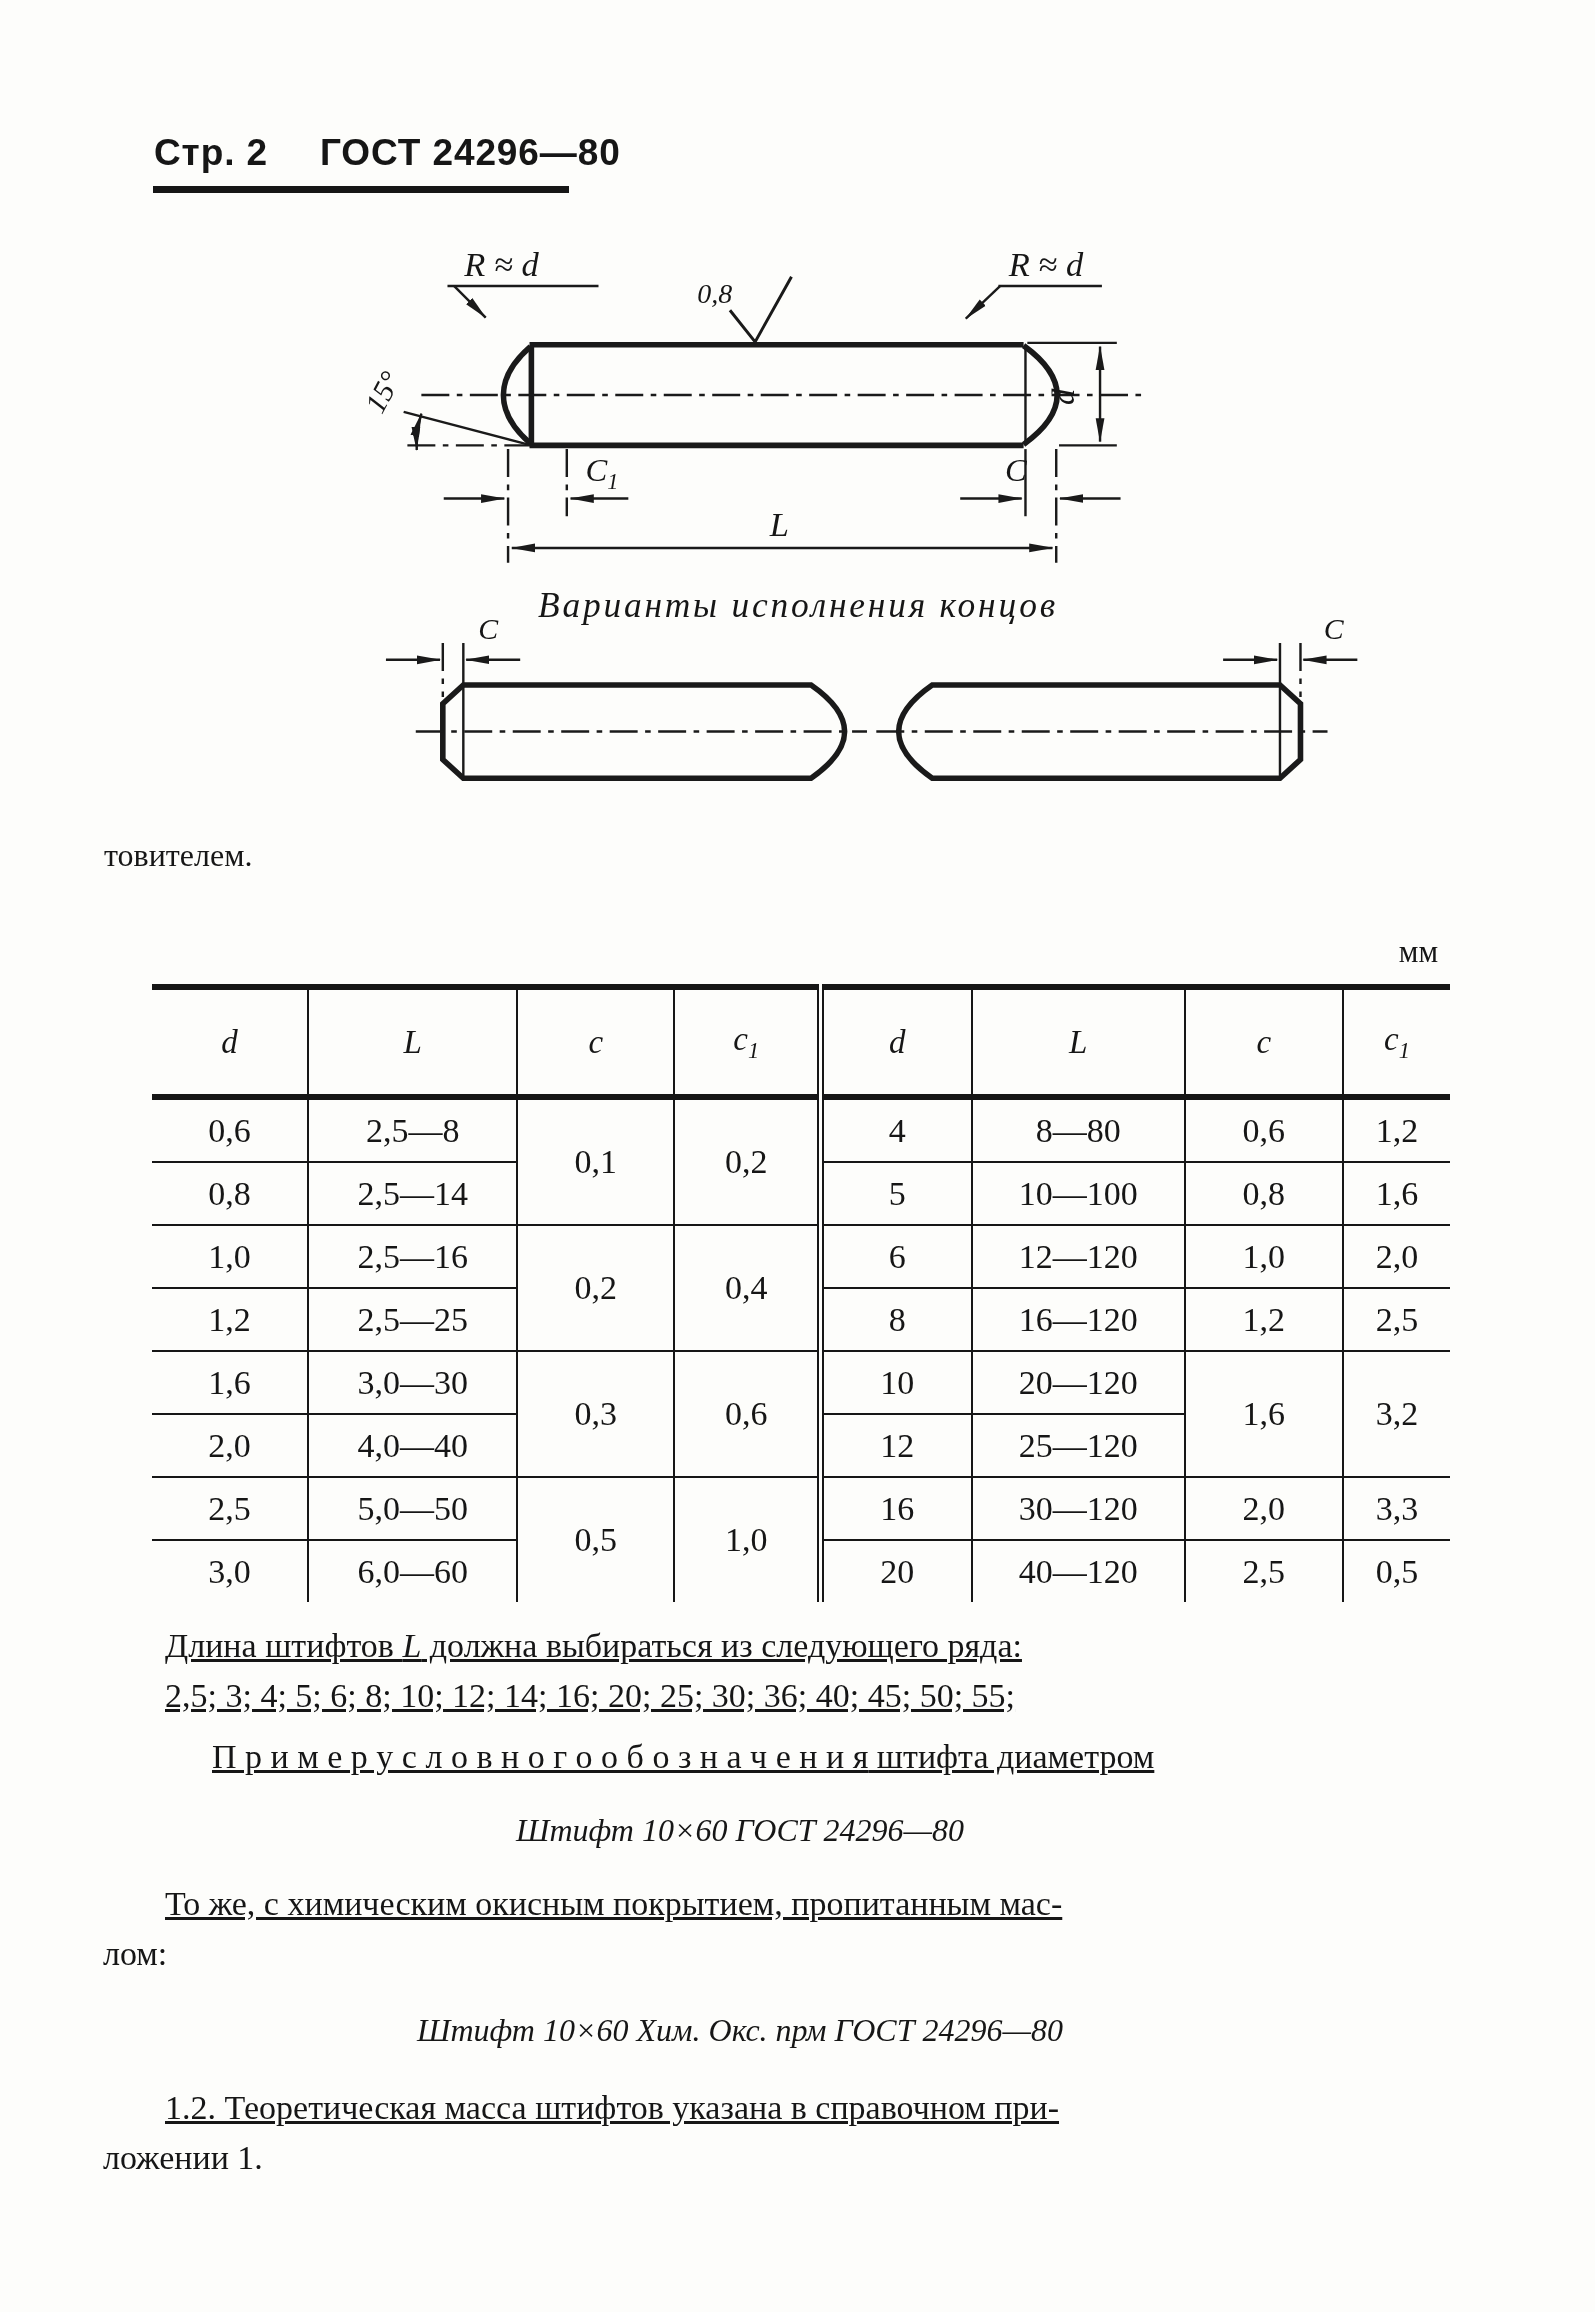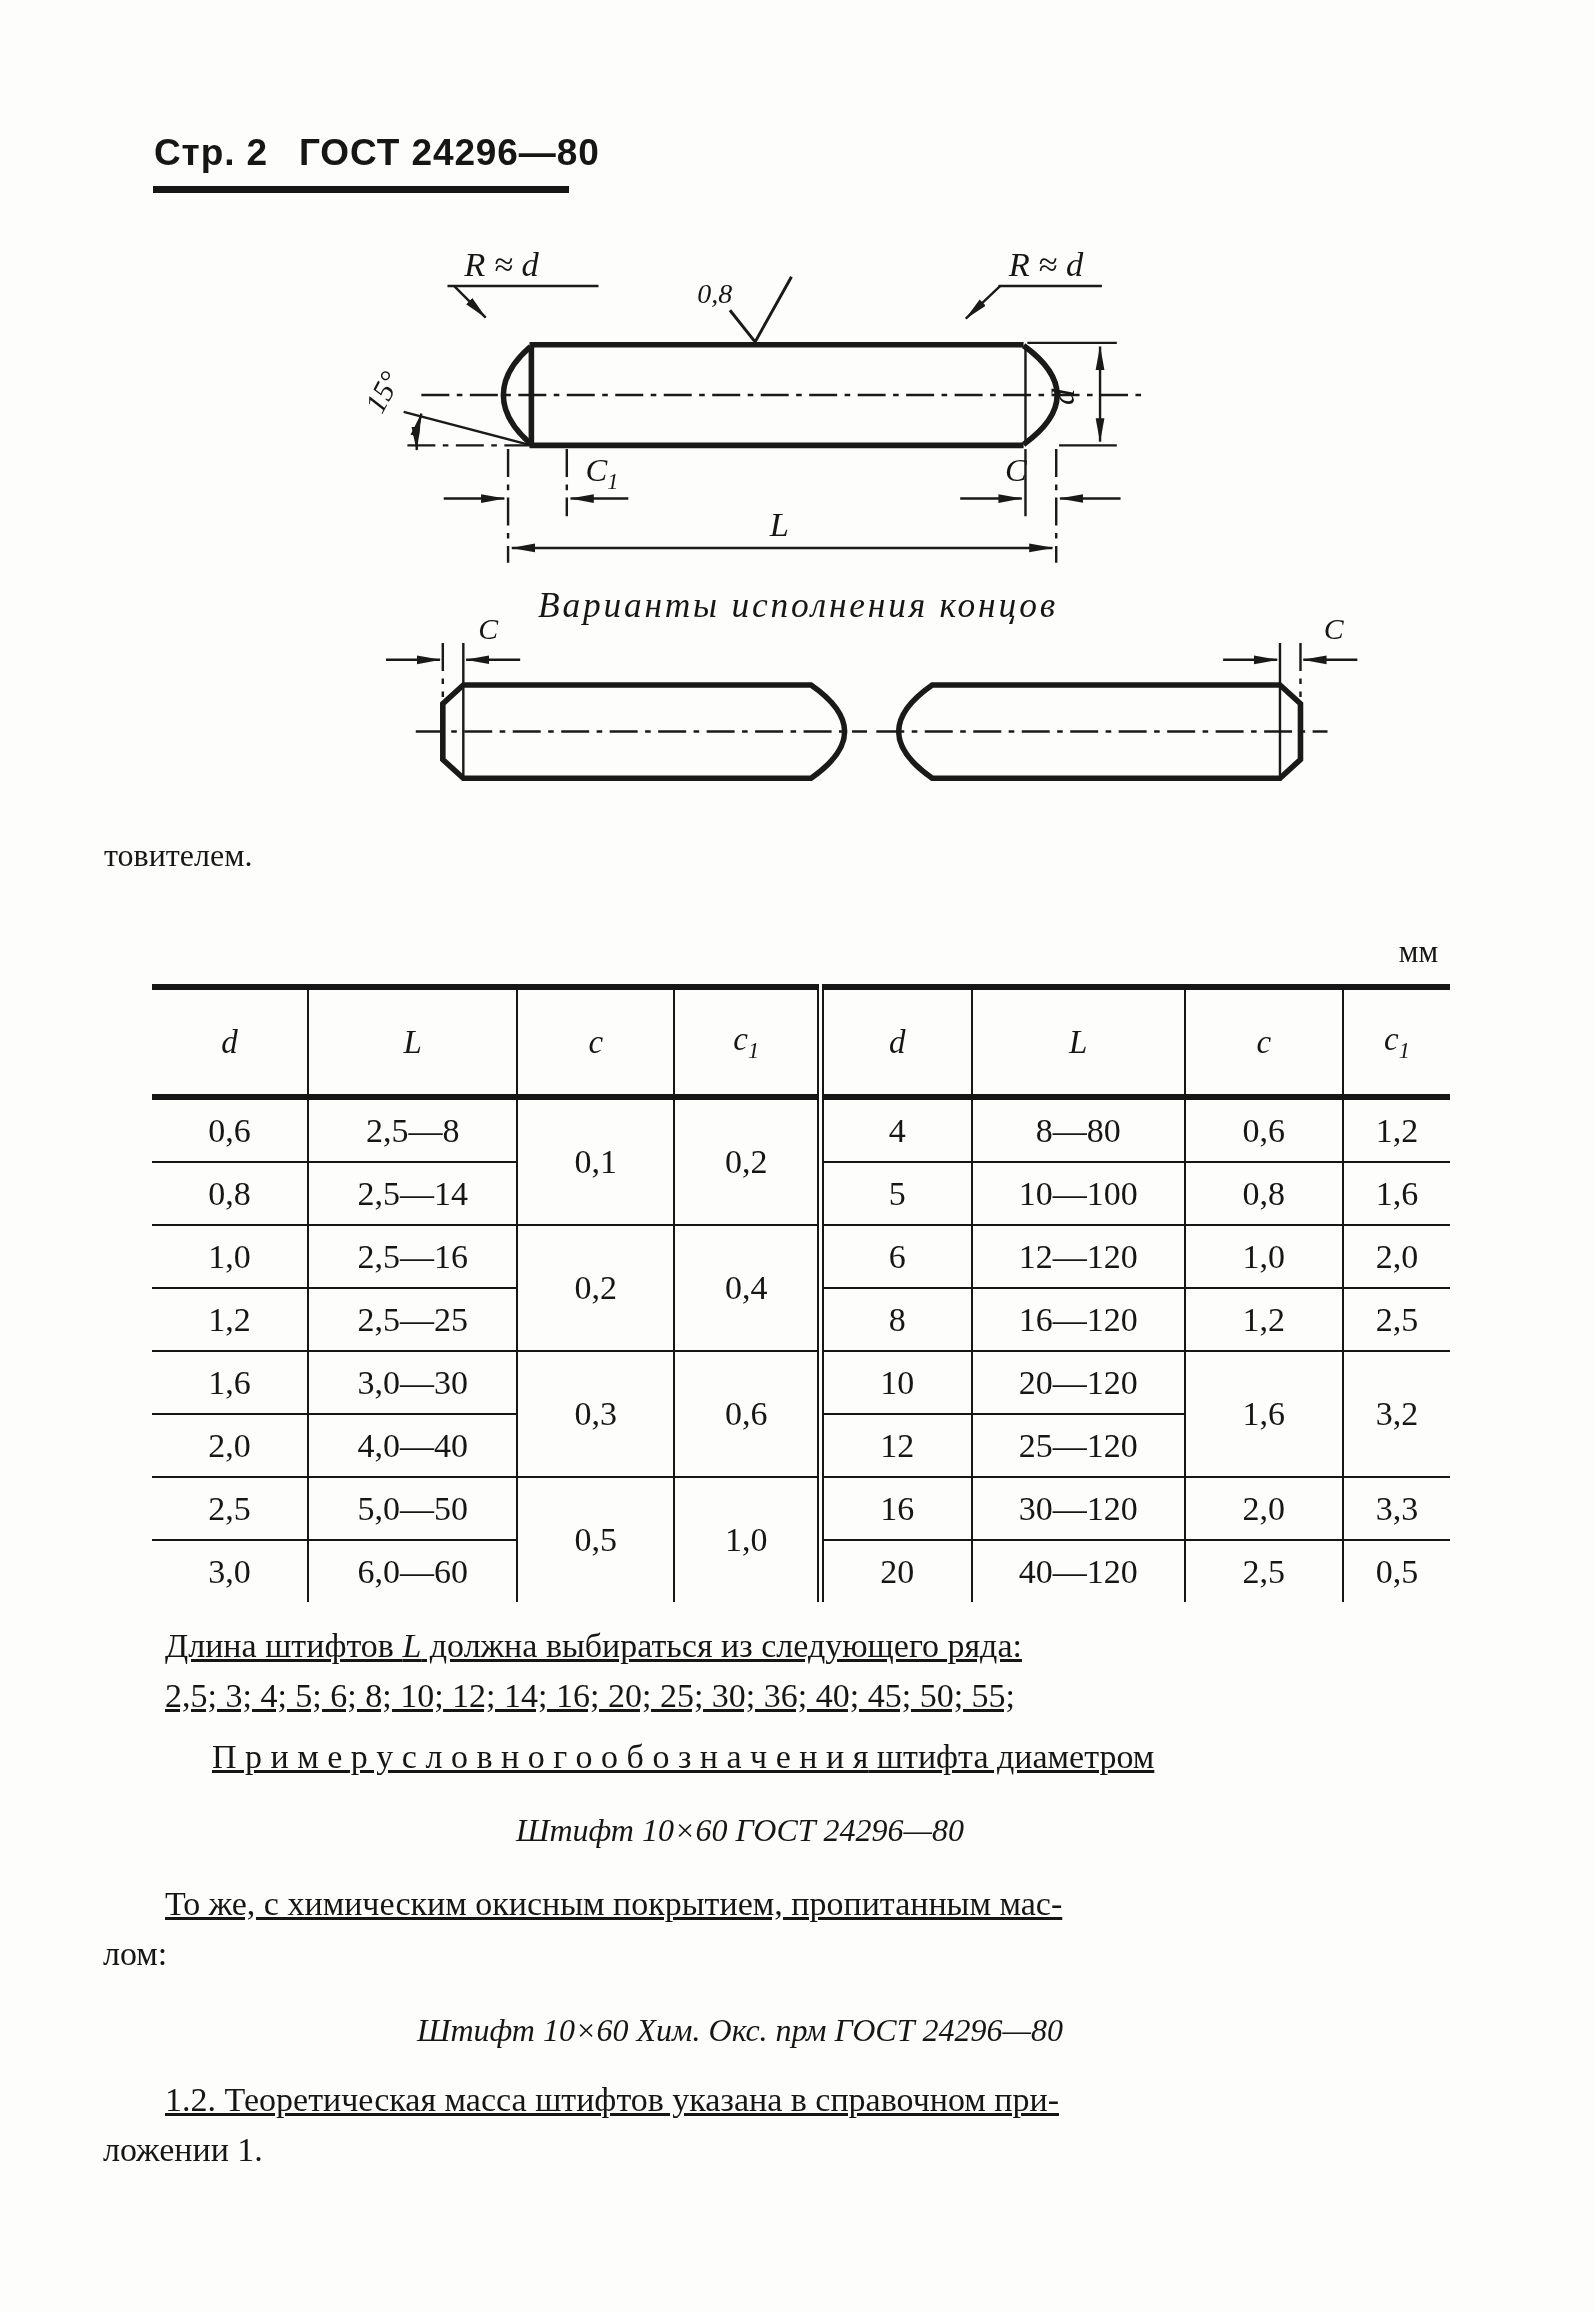--- a/index.html
+++ b/index.html
@@ -2,21 +2,21 @@
 <html style="font-size:15px"><head>
 <meta charset="utf-8">
 <style>
   html,body{margin:0;padding:0;background:#e8e8e4;}
   .page{
     position:relative; width:1596px; height:2313px; margin:0 auto;
     background:#fdfdfb; color:#161616; overflow:hidden;
     font-family:"Liberation Serif","DejaVu Serif",serif;
   }
   
-  .hdr{position:absolute; top:132px; left:154px; display:flex; gap:31px;
+  .hdr{position:absolute; top:132px; left:154px; display:flex; gap:52px;
        font-family:"Liberation Sans","DejaVu Sans",sans-serif; font-weight:bold;
        font-size:37px; letter-spacing:0.9px;}
   .hdr-rule{position:absolute; top:186px; left:153px; width:416px; height:6.5px; background:#161616;}
   
   svg.draw{position:absolute; top:214px; left:0;}
   svg.draw path{stroke:#1a1a1a; fill:none;}
   .bold{stroke-width:6px;}
   .med{stroke-width:3.2px;}
   .thin{stroke-width:2.6px;}
   .dd{stroke-dasharray:30 8 6 8;}
@@ -40,21 +40,21 @@
   table.dim td{height:61px; border-bottom:2.8px solid #161616;}
   table.dim td.lb{border-bottom:none;}
   table.dim sub{font-size:22.4px;}
   
   .bodytext{position:absolute; top:1621px; left:103px; width:1395px;
             font-size:34px; line-height:50px;}
   .bodytext .ind{text-indent:62px;text-decoration:underline;}
   .it{font-style:italic;}
   .desig{font-style:italic; text-align:center; padding-right:121px; font-size:32px;}
   .desig1{margin:22.4px 0 24px;}
-  .desig2{margin:26px 0 20px;font-style:italic;}
+  .desig2{margin:26px 0 28px;font-style:italic;}
   .mt{margin-top:11.2px;margin-left:47px;}
 </style>
 </head>
 <body>
 
 <div class="page">
 
   <div class="hdr">
     <span>Стр. 2</span>
     <span>ГОСТ 24296—80</span>

